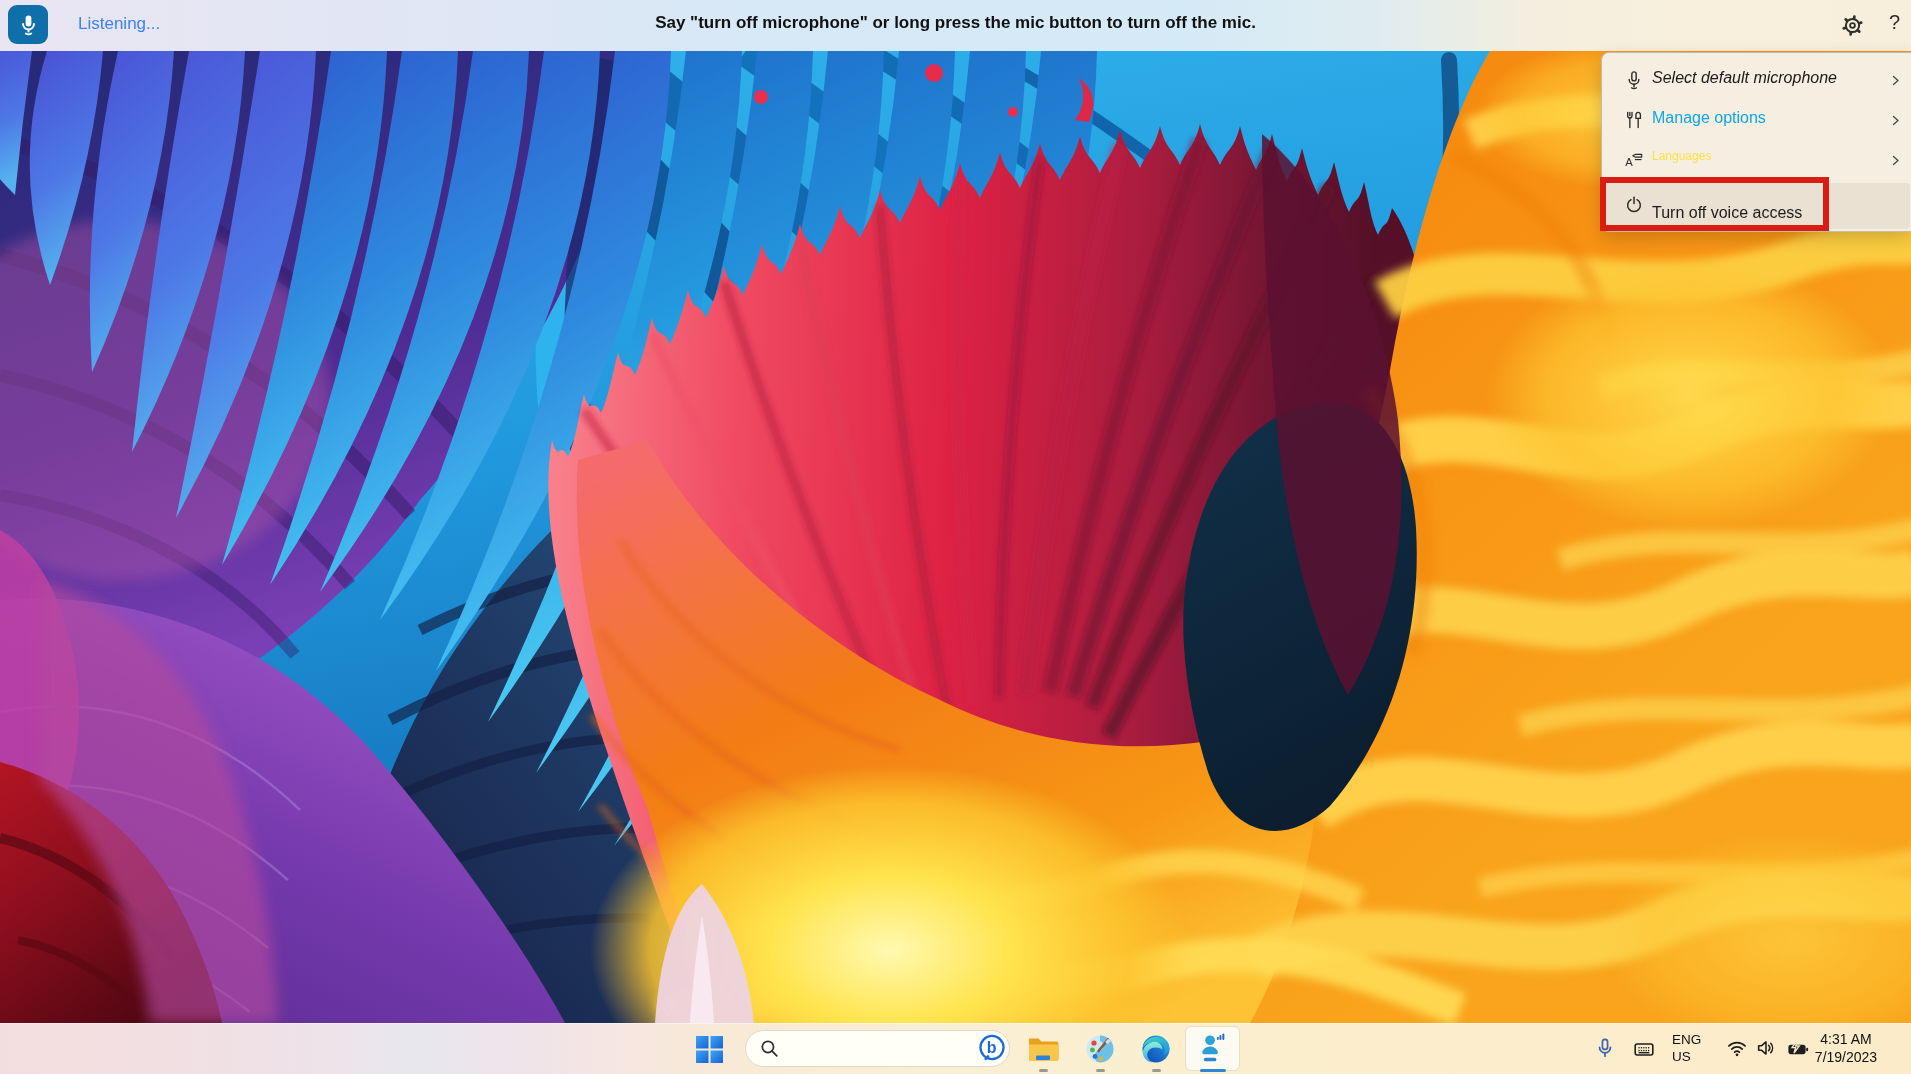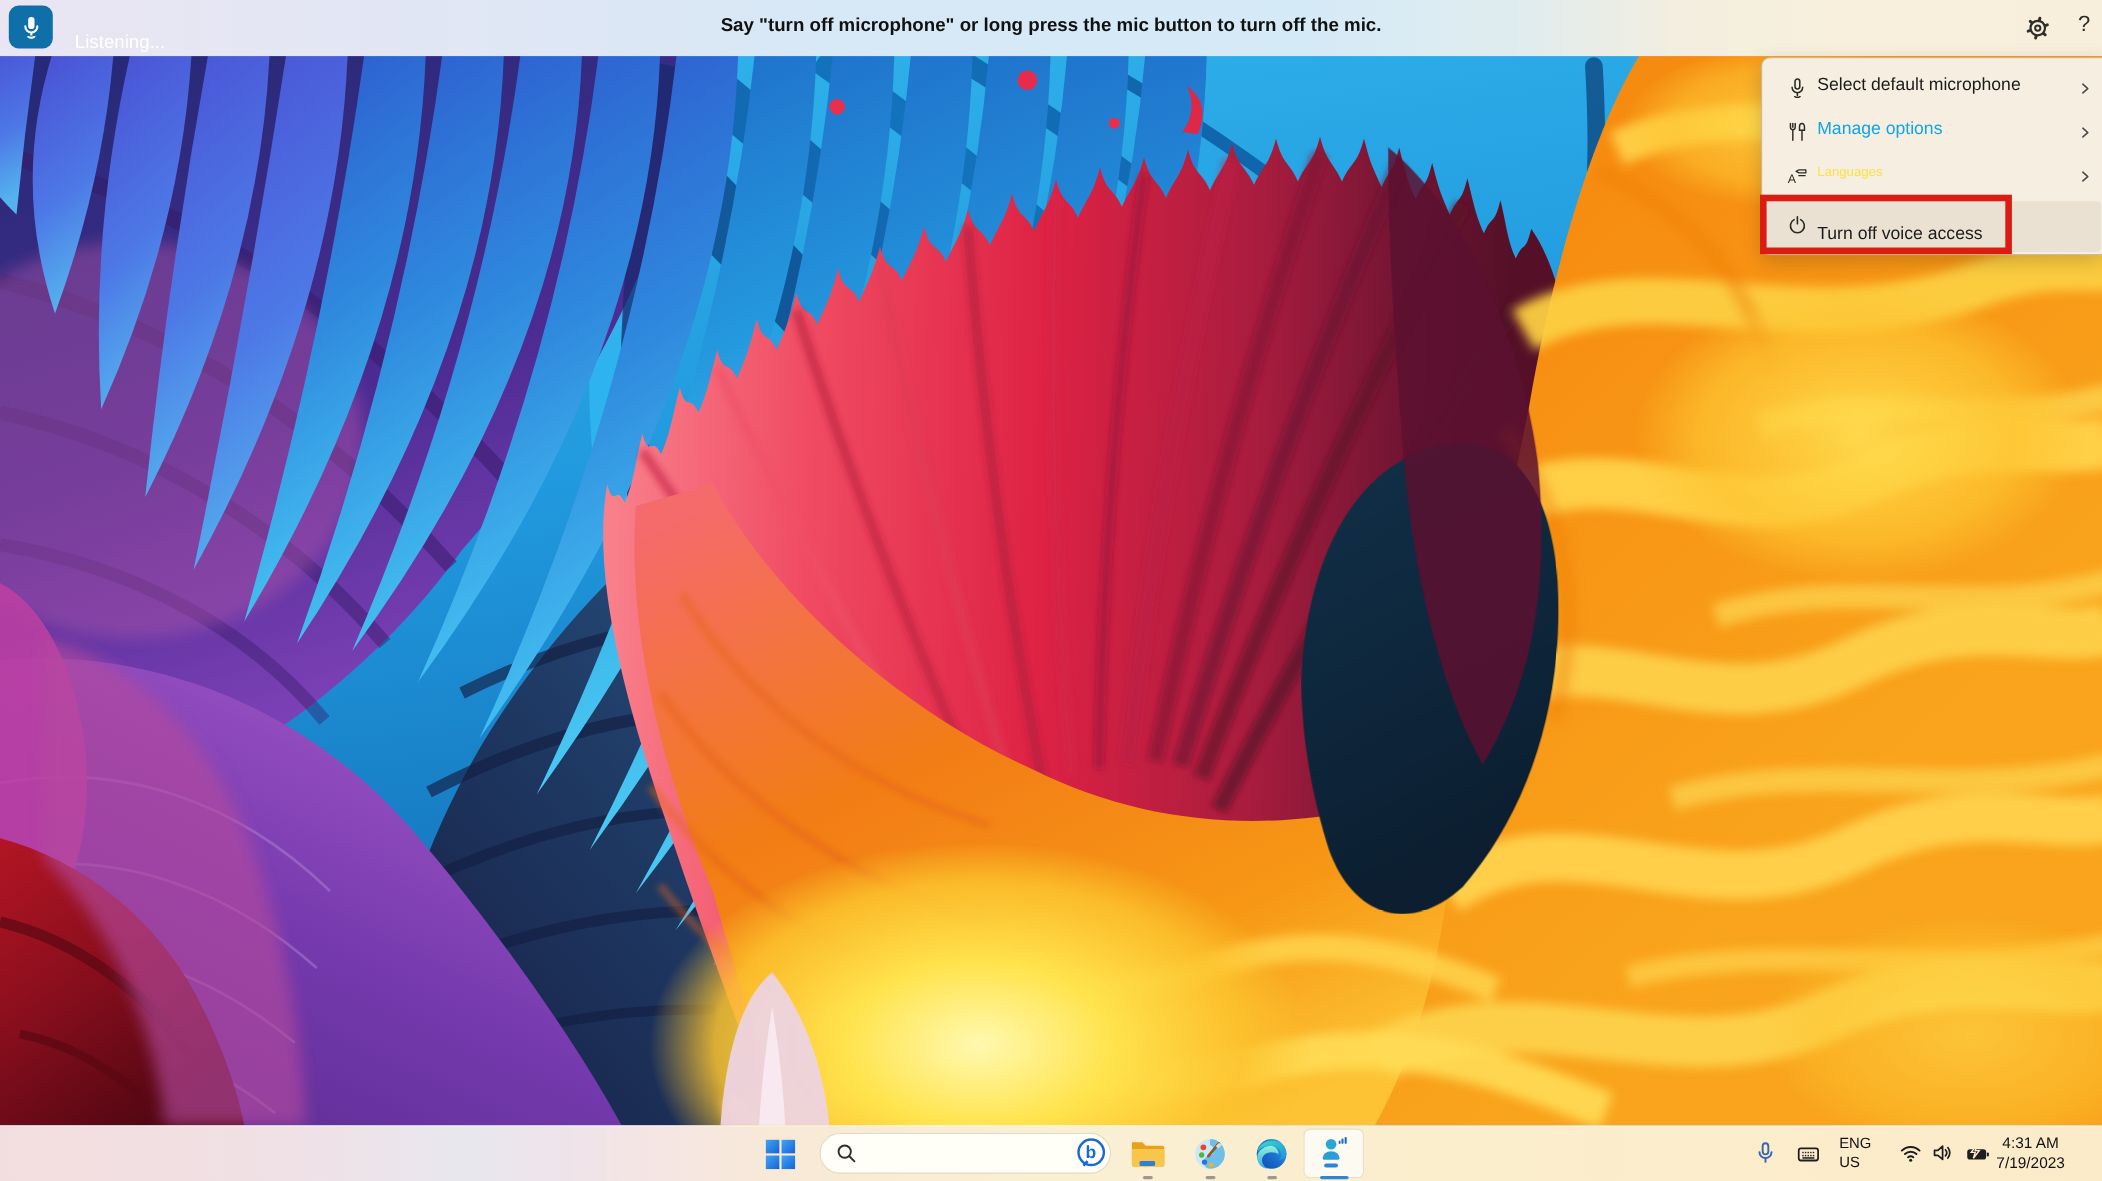--- a/index.html
+++ b/index.html
@@ -202,41 +202,41 @@
 <path d="M690,1023 C693,975 698,940 702,915 C706,940 711,975 714,1023 Z" fill="#f7ebf2" opacity="0.9"></path>
 </svg>
 <div class="abs" style="left:0;top:0;width:1911px;height:51px;background:linear-gradient(90deg,#eae5f2 0%,#e2e6f4 18%,#d7e8f6 40%,#d5eaf7 62%,#dfecef 72%,#f3eedf 80%,#f8f0dc 88%,#f7efdc 100%);"></div>
 <div class="abs" style="left:8px;top:5px;width:40px;height:39px;border-radius:9px;background:#0f6fa8;"></div>
 <svg style="position:absolute;left:17px;top:13px" width="23" height="23" viewBox="0 0 24 24">
       <rect x="9" y="2.5" width="6" height="11.5" rx="3" fill="#ffffff"></rect>
       <path d="M6.3,11.5 a5.7,5.7 0 0 0 11.4,0" fill="none" stroke="#ffffff" stroke-width="2" stroke-linecap="round"></path>
       <line x1="12" y1="17.4" x2="12" y2="20.2" stroke="#ffffff" stroke-width="2"></line>
       <path d="M9,20.6 a3,1.6 0 0 0 6,0" fill="none" stroke="#ffffff" stroke-width="1.8"></path>
     </svg>
-<div class="abs" style="left:68px;top:14px;font-size:17px;color:#ffffff;margin-top:15px;">Listening...</div>
+<div class="abs" style="left:78px;top:14px;font-size:17px;color:#3b82f6;">Listening...</div>
 <div class="abs" style="left:0;top:13px;width:1911px;text-align:center;font-size:17px;font-weight:bold;color:#111;">Say "turn off microphone" or long press the mic button to turn off the mic.</div>
 <svg style="position:absolute;left:1841px;top:14px" width="23" height="23" viewBox="0 0 24 24">
       <circle cx="12" cy="12" r="6.9" fill="none" stroke="#30302a" stroke-width="2.1"></circle>
       <circle cx="12" cy="12" r="2.5" fill="none" stroke="#30302a" stroke-width="1.9"></circle>
       <line x1="13.5" y1="4.8" x2="14.0" y2="2.6" stroke="#30302a" stroke-width="2.8" stroke-linecap="round"></line>
       <line x1="19.0" y1="9.7" x2="21.1" y2="9.0" stroke="#30302a" stroke-width="2.8" stroke-linecap="round"></line>
       <line x1="17.5" y1="17.0" x2="19.1" y2="18.4" stroke="#30302a" stroke-width="2.8" stroke-linecap="round"></line>
       <line x1="10.5" y1="19.2" x2="10.0" y2="21.4" stroke="#30302a" stroke-width="2.8" stroke-linecap="round"></line>
       <line x1="5.0" y1="14.3" x2="2.9" y2="15.0" stroke="#30302a" stroke-width="2.8" stroke-linecap="round"></line>
       <line x1="6.5" y1="7.0" x2="4.9" y2="5.6" stroke="#30302a" stroke-width="2.8" stroke-linecap="round"></line>
     </svg>
 <div class="abs" style="left:1889px;top:11px;font-size:20px;color:#2b2b26;">?</div>
 <div class="abs" style="left:1601px;top:52px;width:310px;height:180px;background:#f6efe1;border:1px solid rgba(120,110,90,0.4);border-right:none;border-radius:8px 0 0 8px;box-shadow:0 6px 18px rgba(0,0,0,0.18);box-sizing:border-box;"></div>
 <svg style="position:absolute;left:1624px;top:70px" width="20" height="20" viewBox="0 0 24 24">
       <rect x="9.4" y="2.2" width="5.2" height="10.8" rx="2.6" fill="none" stroke="#2b2b26" stroke-width="1.7"></rect>
       <path d="M6.2,11.3 a5.8,5.8 0 0 0 11.6,0" fill="none" stroke="#2b2b26" stroke-width="1.7" stroke-linecap="round"></path>
       <line x1="12" y1="17.1" x2="12" y2="20.4" stroke="#2b2b26" stroke-width="1.7" stroke-linecap="round"></line>
       <path d="M9,20.7 a3,1.5 0 0 0 6,0" fill="none" stroke="#2b2b26" stroke-width="1.5"></path>
     </svg>
-<div style="position:absolute;left:1652px;top:69px;font-size:16px;color:#1b1b1b;">Select default microphone</div>
+<div style="position:absolute;left:1652px;top:69px;font-size:16px;color:#1b1b1b;font-style:italic;">Select default microphone</div>
 <svg style="position:absolute;left:1889px;top:74px" width="13" height="13" viewBox="0 0 13 13">
       <path d="M4.5,2.5 L9,6.5 L4.5,10.5" fill="none" stroke="#4a4a4a" stroke-width="1.4" stroke-linecap="round" stroke-linejoin="round"></path>
     </svg>
 <svg style="position:absolute;left:1624px;top:110px" width="20" height="20" viewBox="0 0 24 24">
       <path d="M7,2.8 v4 m-2.6,-4 v4 a2.6,2.6 0 0 0 5.2,0 v-4" fill="none" stroke="#2b2b26" stroke-width="1.6" stroke-linecap="round"></path>
       <line x1="7" y1="9.6" x2="7" y2="21" stroke="#2b2b26" stroke-width="1.6" stroke-linecap="round"></line>
       <path d="M17,2.8 c-1.9,0 -2.7,1.7 -2.7,3.4 V10 h5.4 V6.2 C19.7,4.5 18.9,2.8 17,2.8 Z" fill="none" stroke="#2b2b26" stroke-width="1.6"></path>
       <line x1="17" y1="10.4" x2="17" y2="21" stroke="#2b2b26" stroke-width="1.6" stroke-linecap="round"></line>
     </svg>
 <div style="position:absolute;left:1652px;top:109px;font-size:16px;color:#0ea5e9;">Manage options</div>

